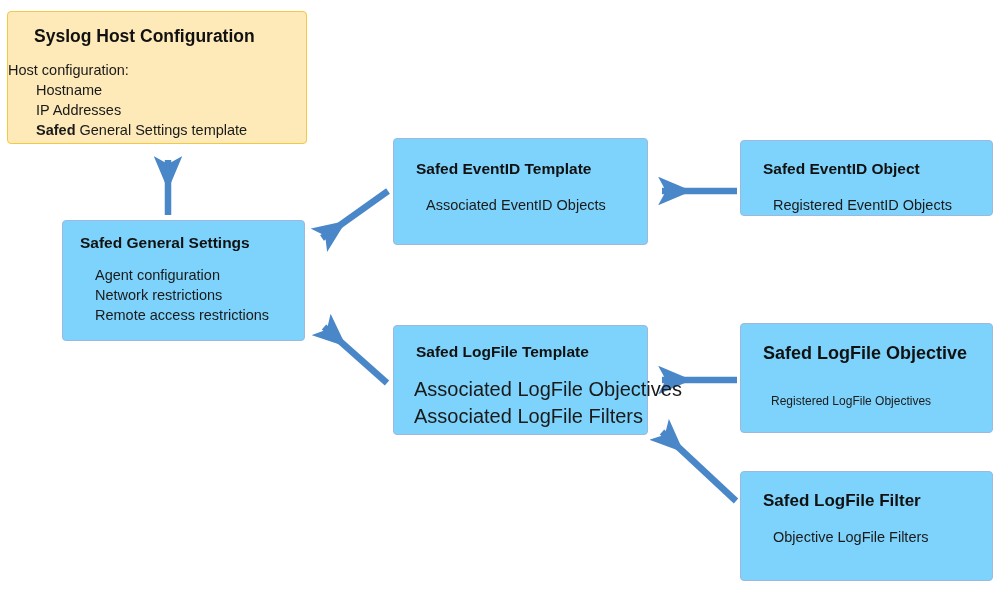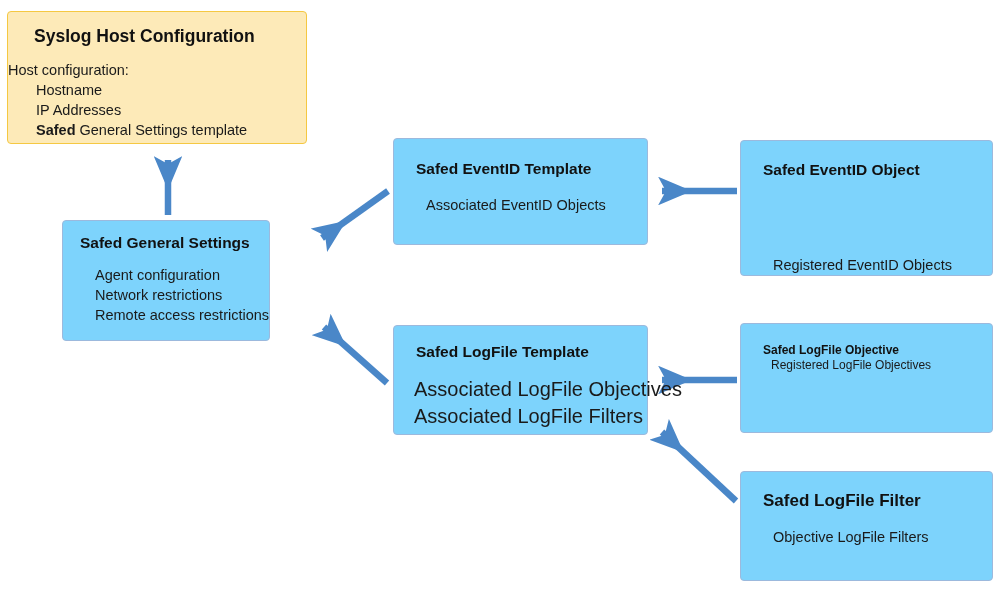--- a/index.html
+++ b/index.html
@@ -77,21 +77,21 @@
     font-size: 14.5px;
     padding-left: 42px;
   }
   #node-syslog-host .line-indent-1 { padding-left: 28px; }
   #node-syslog-host .line-indent-0 { padding-left: 0px; }
 
   
   #node-general-settings {
     left: 62px;
     top: 220px;
-    width: 208px;
+    width: 243px;
     height: 121px;
     padding: 13px 17px 10px 0;
     justify-content: flex-start;
   }
   #node-general-settings .node-title {
     font-size: 15.5px;
     padding-left: 17px;
     margin-bottom: 12px;
   }
   #node-general-settings .node-body {
@@ -116,23 +116,23 @@
   #node-eventid-template .node-body {
     font-size: 14.5px;
     padding-left: 32px;
   }
 
   
   #node-eventid-object {
     left: 740px;
     top: 140px;
     width: 253px;
-    height: 136px;
+    height: 76px;
     padding-top: 20px;
-    justify-content: space-between;
+    justify-content: flex-end;
   }
   #node-eventid-object .node-title {
     font-size: 15.5px;
     padding-left: 22px;
     margin-bottom: 16px;
   }
   #node-eventid-object .node-body {
     font-size: 14.5px;
     padding-left: 32px;
   }
@@ -159,23 +159,23 @@
   
   #node-logfile-objective {
     left: 740px;
     top: 323px;
     width: 253px;
     height: 110px;
     padding-top: 19px;
     justify-content: flex-start;
   }
   #node-logfile-objective .node-title {
-    font-size: 12px;
-    padding-left: 22px;
-    margin-bottom: 0;
+    font-size: 18px;
+    padding-left: 22px;
+    margin-bottom: 28px;
   }
   #node-logfile-objective .node-body {
     font-size: 12px;
     padding-left: 30px;
   }
 
   
   #node-logfile-filter {
     left: 740px;
     top: 471px;

